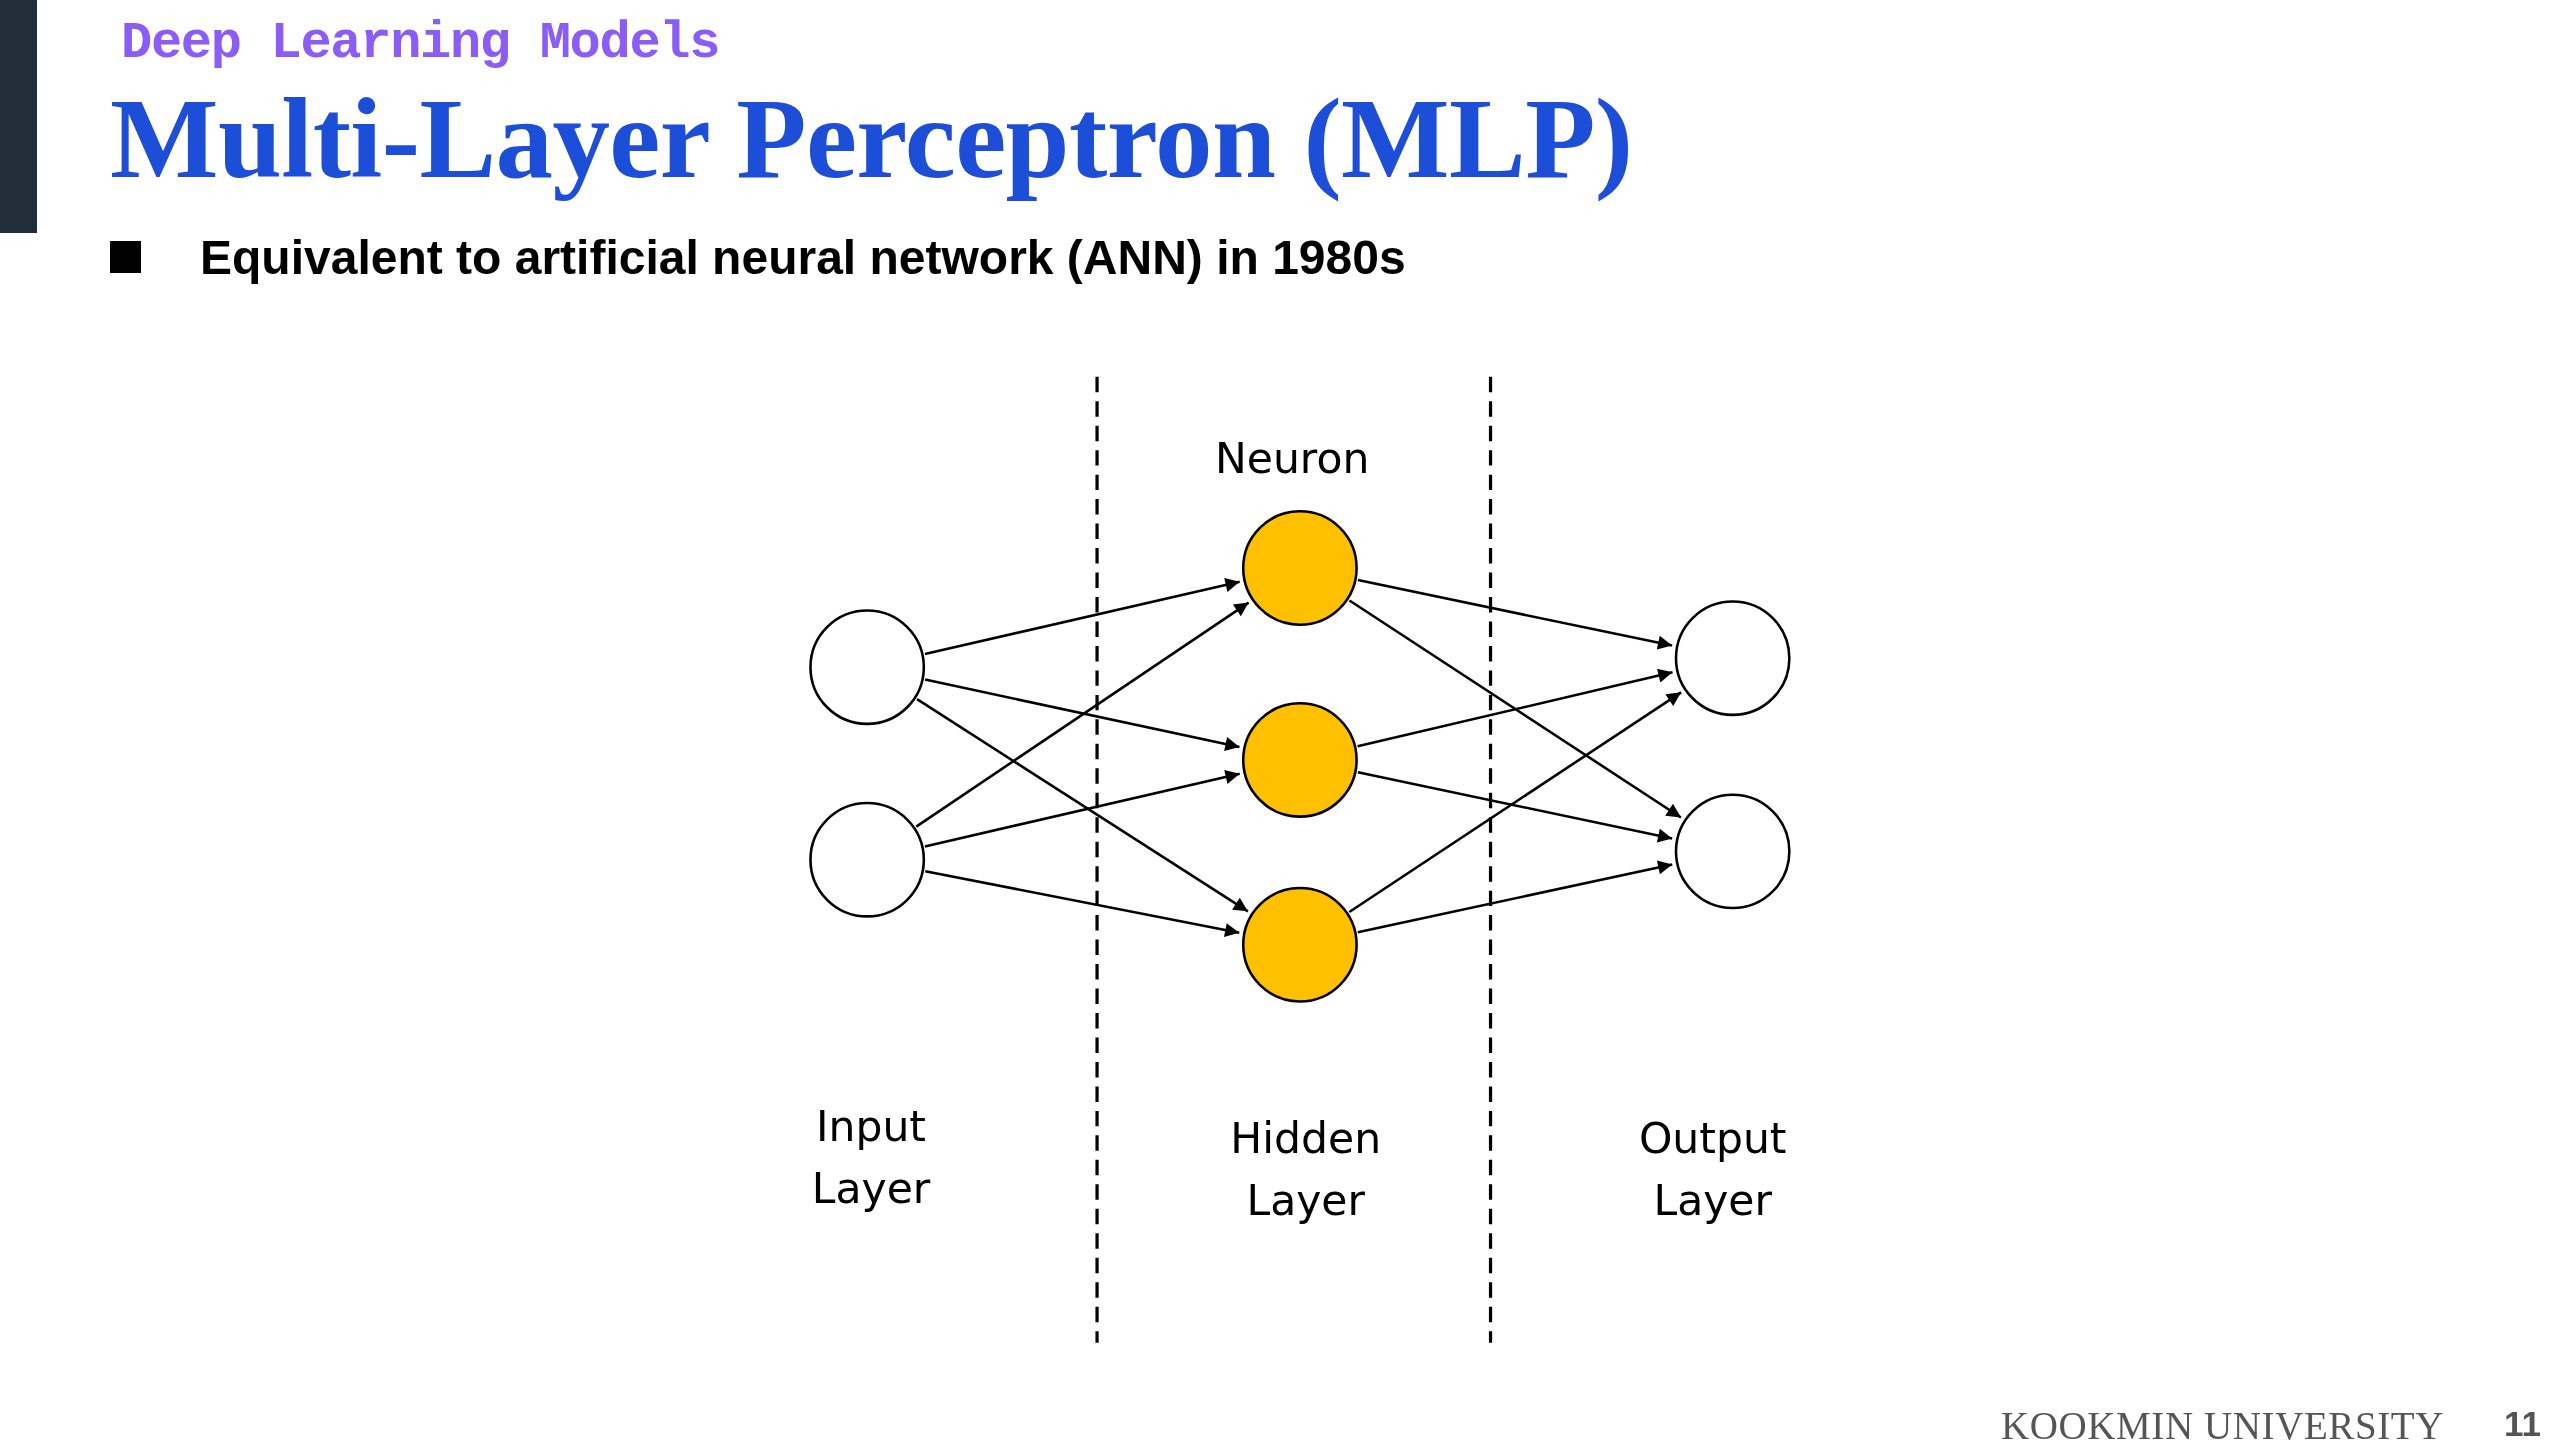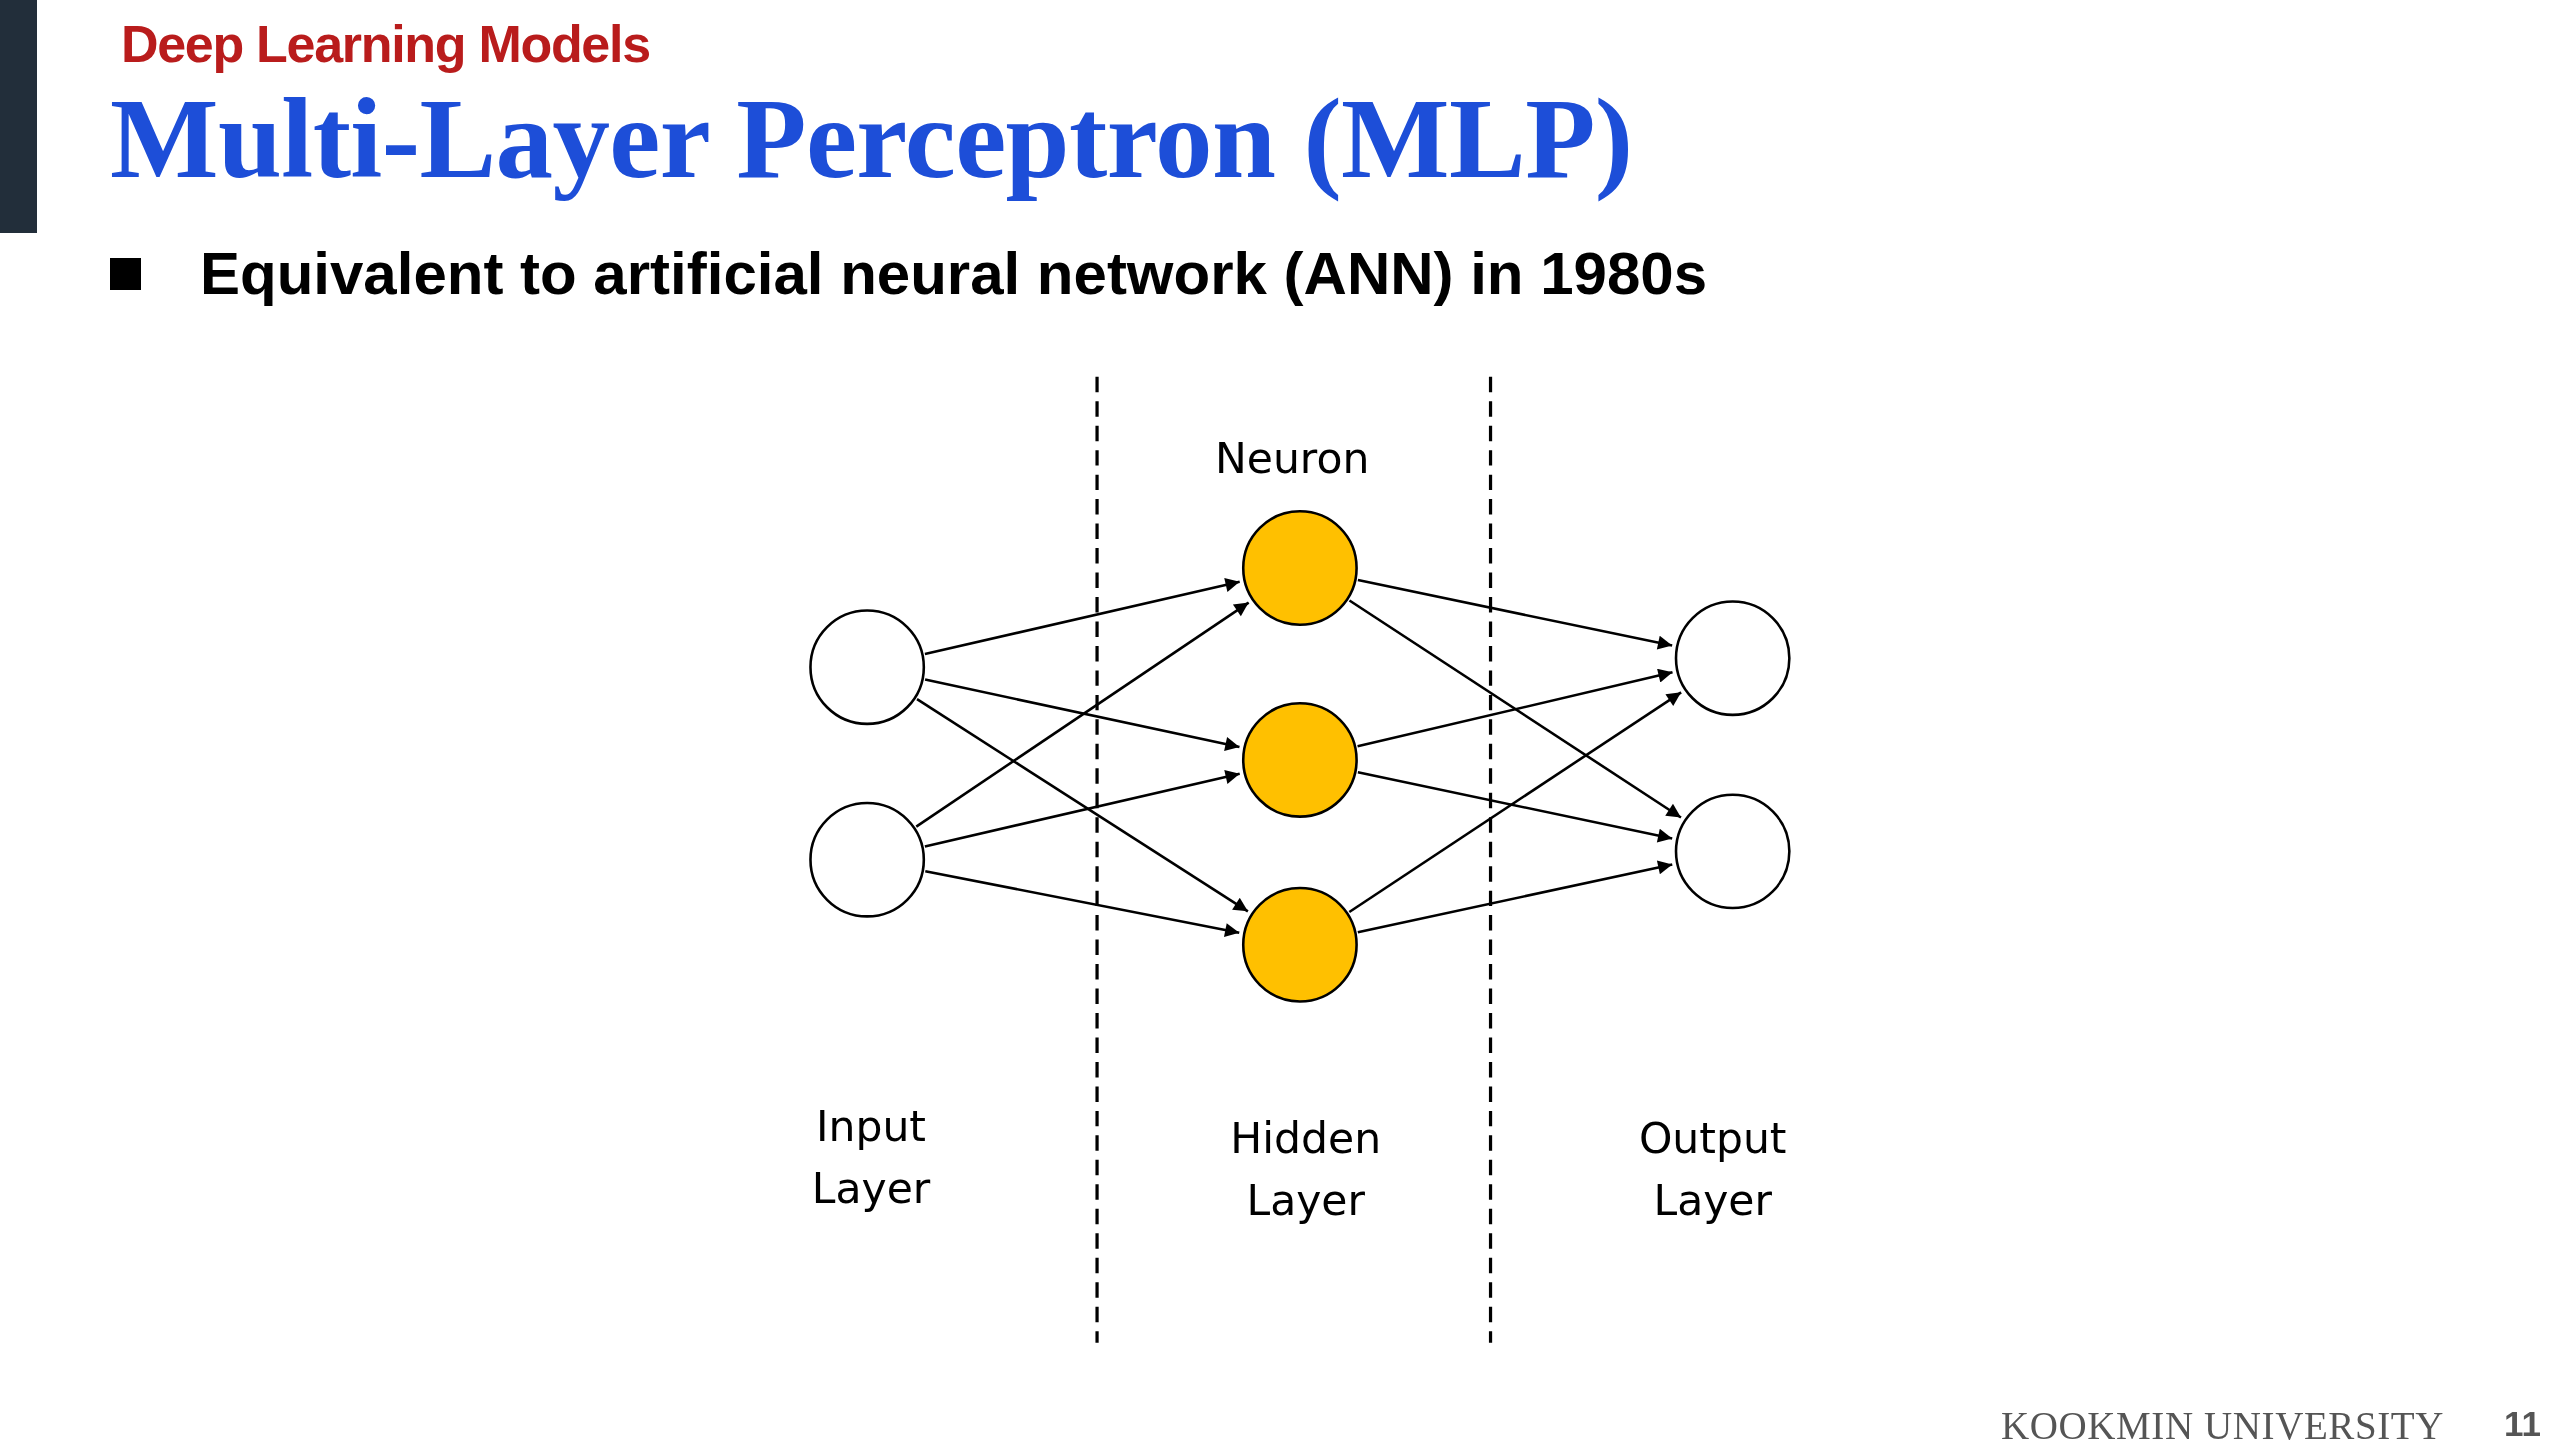--- a/index.html
+++ b/index.html
@@ -1,20 +1,20 @@
 <!DOCTYPE html>
 <html style="font-size:10.3px"><head>
 <meta charset="utf-8">
 <style>
   html, body { margin:0; padding:0; }
   body { width:2576px; height:1449px; background:#ffffff; position:relative; overflow:hidden; }
   .left-bar { position:absolute; left:0; top:0; width:37px; height:233px; background:#222e3a; }
-  .section-title { position:absolute; left:121px; top:14px; font-family:Liberation Sans, sans-serif; font-weight:bold; font-size:52px; color:#b91c1c; letter-spacing:-1.3px; white-space:nowrap; }
+  .section-title { position:absolute; left:121px; top:14px; font-family:Liberation Mono, monospace; font-weight:bold; font-size:52px; color:#8b5cf6; letter-spacing:-1.3px; white-space:nowrap; }
   .page-title { position:absolute; left:110px; top:76px; font-family:Liberation Serif, serif; font-weight:bold; font-size:115px; color:#1d4ed8; letter-spacing:-0.6px; white-space:nowrap; line-height:1.1; }
-  .bullet-row { position:absolute; left:110px; top:239px; font-family:"Liberation Sans", sans-serif; font-weight:bold; font-size:60px; color:#000; white-space:nowrap;text-align:right; }
+  .bullet-row { position:absolute; left:110px; top:230px; font-family:"Liberation Sans", sans-serif; font-weight:bold; font-size:48px; color:#000; white-space:nowrap;text-align:right; }
   .bullet-mark { display:inline-block; width:31px; height:32px; background:#000; margin-right:59px; vertical-align:middle; position:relative; top:-3.9px; }
   svg.diagram { position:absolute; left:0; top:0; }
   .dtext { font-family:"DejaVu Sans", sans-serif; font-size:66px; fill:#000; }
   .footer-brand { position:absolute; left:2001px; top:1403px; font-family:"Liberation Serif", serif; font-size:39px; color:#555555; letter-spacing:0.6px; white-space:nowrap;text-align:center; }
   .page-number { position:absolute; left:2504px; top:1404px; font-family:"Liberation Sans", sans-serif; font-weight:bold; font-size:35px; color:#555555; }
 </style>
 </head>
 <body>
 
 <div class="left-bar"></div>

